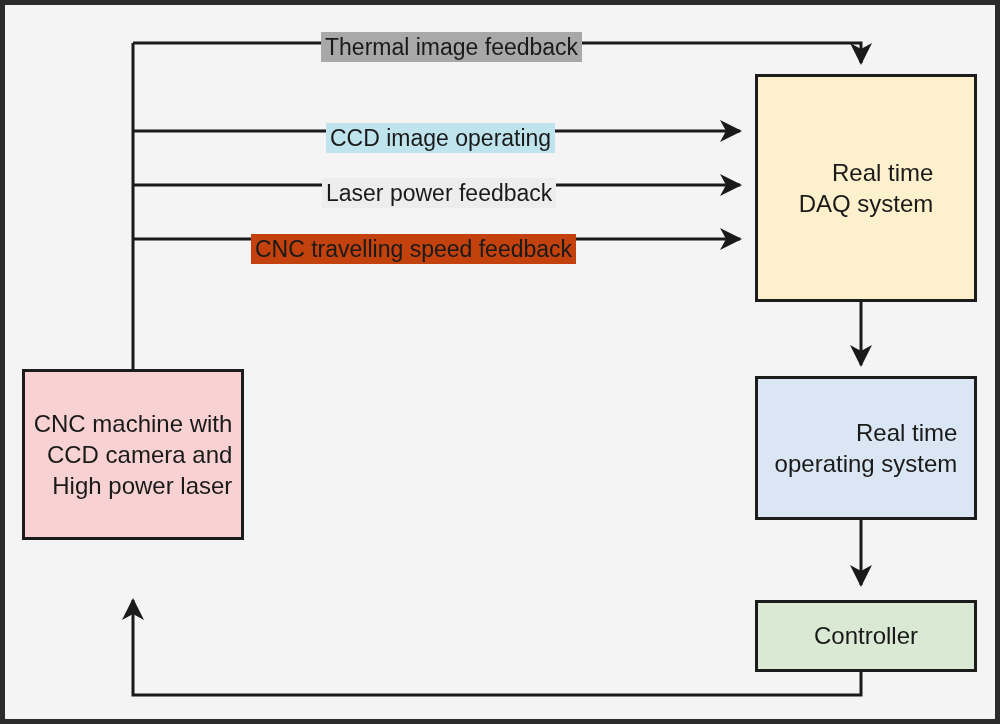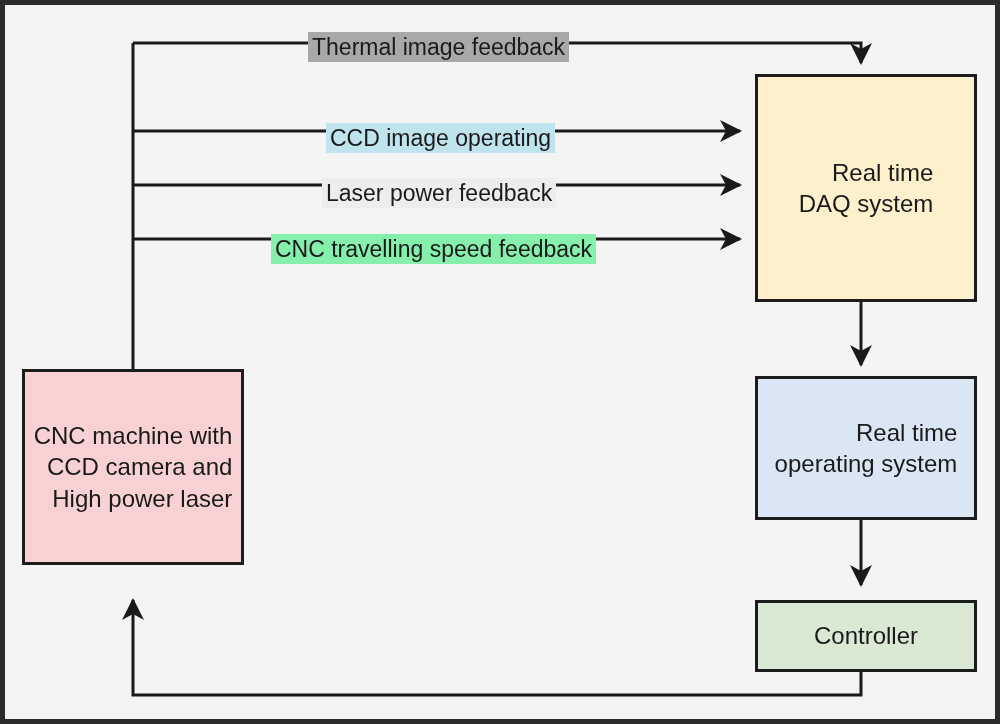--- a/index.html
+++ b/index.html
@@ -36,36 +36,36 @@
     font-size: 24px;
     line-height: 1.30;
     font-family: "Liberation Sans", sans-serif;
     z-index: 3;
   }
   .node .node-text { padding: 0 6px; white-space: pre-line; }
 
   #node-daq   { left: 750px; top: 69px;  width: 222px; height: 228px; background: #fdf0cc; }
   #node-rtos  { left: 750px; top: 371px; width: 222px; height: 144px; background: #dbe6f4; }
   #node-ctrl  { left: 750px; top: 595px; width: 222px; height: 72px;  background: #d9e9d3; }
-  #node-cnc   { left: 17px;  top: 364px; width: 222px; height: 196px; background: #f8d2d2; }
+  #node-cnc   { left: 17px;  top: 364px; width: 222px; height: 171px; background: #f8d2d2; }
 
   .edge-label {
     position: absolute;
     font-size: 23px;
     line-height: 1.15;
     color: #1a1a1a;
     white-space: nowrap;
     padding: 2px 4px;
     font-family: "Liberation Sans", sans-serif;
     z-index: 4;
   }
-  #label-thermal { left: 303px; top: 27px;  background: #a8a8a8; }
+  #label-thermal { left: 316px; top: 27px;  background: #a8a8a8; }
   #label-ccd     { left: 321px; top: 118px; background: #bfe4ee; }
   #label-laser   { left: 317px; top: 173px; background: #ededed; }
-  #label-cnc     { left: 266px; top: 229px; background: #86efac; }
+  #label-cnc     { left: 246px; top: 229px; background: #c2410c; }
 </style>
 </head>
 <body>
 
 <div id="canvas">
 
   <svg class="diagram-svg" viewBox="0 0 990 714">
     <defs>
       <marker id="arrow" viewBox="0 0 12 12" refX="10" refY="6" markerWidth="8" markerHeight="8" orient="auto-start-reverse">
         <path d="M 0 0.5 L 11 6 L 0 11.5 L 3 6 Z" fill="#1a1a1a"></path>

